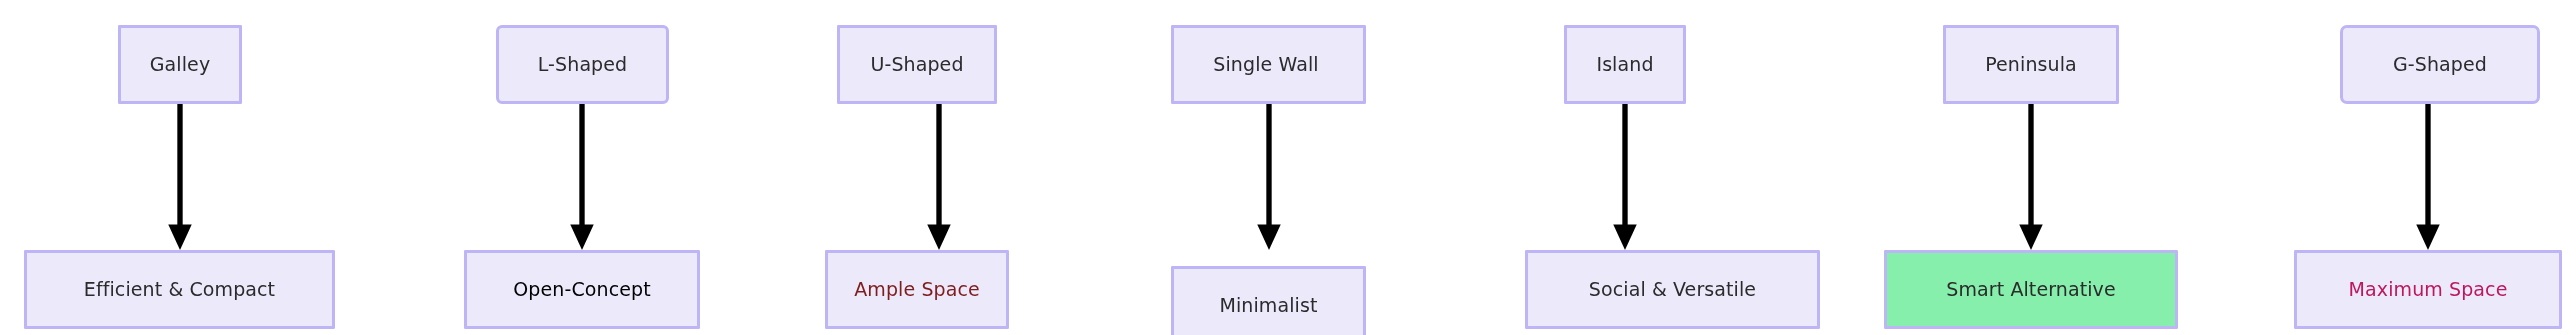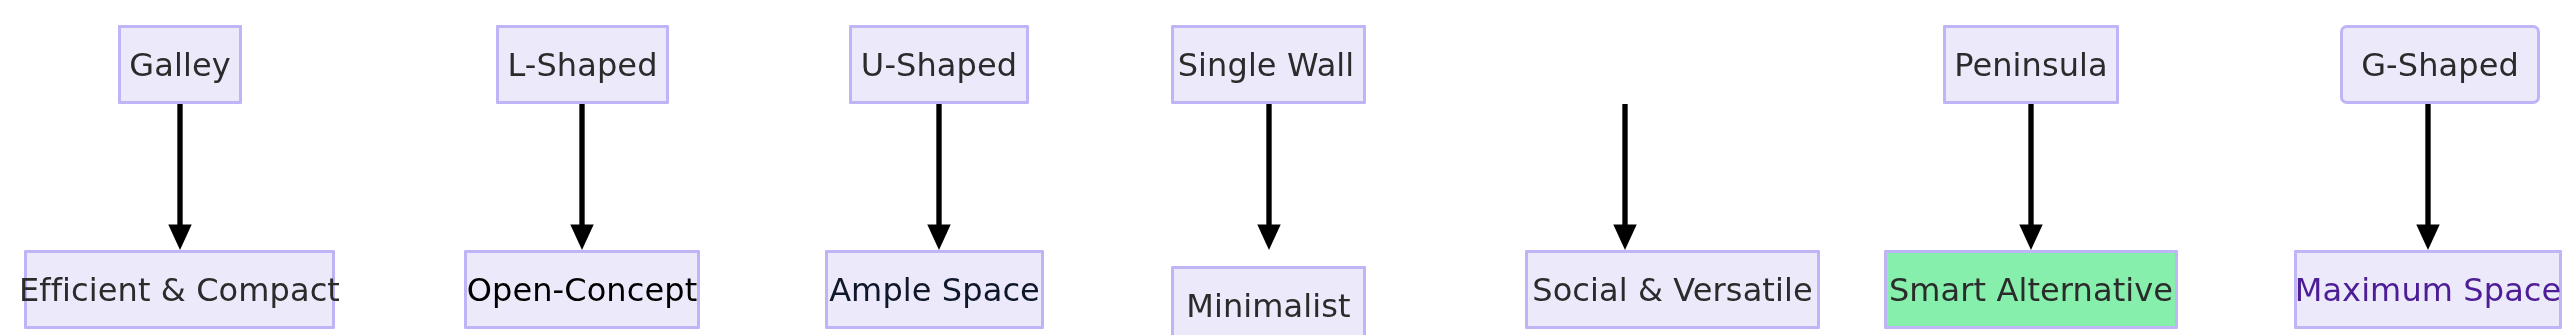--- a/index.html
+++ b/index.html
@@ -28,21 +28,21 @@
   }
   .node-box {
     box-sizing: border-box;
     background: #ECE9FB;
     border: 3.4px solid #BDB5F5;
     border-radius: 1.3px;
     display: flex;
     align-items: center;
     justify-content: center;
     color: #2B2B2B;
-    font-size: 32px;
+    font-size: 19px;
     line-height: 1;
     letter-spacing: 0.1px;
     white-space: nowrap;
     padding: 0 27px;
   }
   .node-top {
     position: absolute;
     top: 25px;
     height: 79px;
   }
@@ -75,50 +75,51 @@
       <div class="node-box node-top" style="width: 124px; left: 94px; background: rgb(236, 233, 251); border-color: rgb(189, 181, 245); color: rgb(43, 43, 43);">Galley</div>
       <div class="edge">
         <svg viewBox="0 0 40 218" xmlns="http://www.w3.org/2000/svg">
           <line x1="20" y1="0" x2="20" y2="186" stroke="#000000" stroke-width="8"></line>
           <path d="M 20 218 L 2.5 180 L 37.5 180 Z" fill="#000000"></path>
         </svg>
       </div>
       <div class="node-box node-bottom" style="width: 311px; left: 0px; background: rgb(236, 233, 251); border-color: rgb(189, 181, 245); color: rgb(43, 43, 43);">Efficient &amp; Compact</div>
     </div>
     <div class="flow-column" style="width: 236px; left: 464px;">
-      <div class="node-box node-top" style="width: 173px; left: 32px; background: rgb(236, 233, 251); border-color: rgb(189, 181, 245); color: rgb(43, 43, 43);">L-Shaped</div>
+      <div class="node-box node-top" style="width: 173px; left: 32px; background: rgb(236, 233, 251); border-color: rgb(189, 181, 245); color: rgb(43, 43, 43); border-radius: 6px;">L-Shaped</div>
       <div class="edge">
         <svg viewBox="0 0 40 218" xmlns="http://www.w3.org/2000/svg">
           <line x1="20" y1="0" x2="20" y2="186" stroke="#000000" stroke-width="8"></line>
           <path d="M 20 218 L 2.5 180 L 37.5 180 Z" fill="#000000"></path>
         </svg>
       </div>
       <div class="node-box node-bottom" style="width: 236px; left: 0px; background: rgb(236, 233, 251); border-color: rgb(189, 181, 245); color: #000000;">Open-Concept</div>
     </div>
     <div class="flow-column" style="width: 228px; left: 825px;">
-      <div class="node-box node-top" style="width: 180px; left: 24px; background: rgb(236, 233, 251); border-color: rgb(189, 181, 245); color: rgb(43, 43, 43);">U-Shaped</div>
+      <div class="node-box node-top" style="width: 160px; left: 12px; background: rgb(236, 233, 251); border-color: rgb(189, 181, 245); color: rgb(43, 43, 43);">U-Shaped</div>
       <div class="edge">
         <svg viewBox="0 0 40 218" xmlns="http://www.w3.org/2000/svg">
           <line x1="20" y1="0" x2="20" y2="186" stroke="#000000" stroke-width="8"></line>
           <path d="M 20 218 L 2.5 180 L 37.5 180 Z" fill="#000000"></path>
         </svg>
       </div>
-      <div class="node-box node-bottom" style="width: 219px; left: 0px; background: rgb(236, 233, 251); border-color: rgb(189, 181, 245); color: #0f172a; text-align: right;">Ample Space</div>
+      <div class="node-box node-bottom" style="width: 184px; left: 0px; background: rgb(236, 233, 251); border-color: rgb(189, 181, 245); color: #7f1d1d; text-align: right;">Ample Space</div>
     </div>
     <div class="flow-column" style="width: 195px; left: 1171px;">
       <div class="node-box node-top" style="width: 195px; left: 0px; background: rgb(236, 233, 251); border-color: rgb(189, 181, 245); color: rgb(43, 43, 43); padding-left: 22px;">Single Wall</div>
       <div class="edge">
         <svg viewBox="0 0 40 218" xmlns="http://www.w3.org/2000/svg">
           <line x1="20" y1="0" x2="20" y2="186" stroke="#000000" stroke-width="8"></line>
           <path d="M 20 218 L 2.5 180 L 37.5 180 Z" fill="#000000"></path>
         </svg>
       </div>
       <div class="node-box node-bottom" style="width: 195px; left: 0px; background: rgb(236, 233, 251); border-color: rgb(189, 181, 245); color: rgb(43, 43, 43); margin-top: 16px;">Minimalist</div>
     </div>
     <div class="flow-column" style="width: 295px; left: 1477px;">
+      <div class="node-box node-top" style="width: 122px; left: 87px; background: rgb(236, 233, 251); border-color: rgb(189, 181, 245); color: rgb(43, 43, 43);">Island</div>
       <div class="edge">
         <svg viewBox="0 0 40 218" xmlns="http://www.w3.org/2000/svg">
           <line x1="20" y1="0" x2="20" y2="186" stroke="#000000" stroke-width="8"></line>
           <path d="M 20 218 L 2.5 180 L 37.5 180 Z" fill="#000000"></path>
         </svg>
       </div>
       <div class="node-box node-bottom" style="width: 295px; left: 0px; background: rgb(236, 233, 251); border-color: rgb(189, 181, 245); color: rgb(43, 43, 43); margin-left: 48px;">Social &amp; Versatile</div>
     </div>
     <div class="flow-column" style="width: 294px; left: 1884px;">
       <div class="node-box node-top" style="width: 176px; left: 59px; background: rgb(236, 233, 251); border-color: rgb(189, 181, 245); color: rgb(43, 43, 43);">Peninsula</div>
@@ -131,16 +132,16 @@
       <div class="node-box node-bottom" style="width: 294px; left: 0px; background: #86efac; border-color: rgb(189, 181, 245); color: rgb(43, 43, 43);">Smart Alternative</div>
     </div>
     <div class="flow-column" style="width: 268px; left: 2294px;">
       <div class="node-box node-top" style="width: 200px; left: 46px; background: rgb(236, 233, 251); border-color: rgb(189, 181, 245); color: rgb(43, 43, 43); border-radius: 7px;">G-Shaped</div>
       <div class="edge">
         <svg viewBox="0 0 40 218" xmlns="http://www.w3.org/2000/svg">
           <line x1="20" y1="0" x2="20" y2="186" stroke="#000000" stroke-width="8"></line>
           <path d="M 20 218 L 2.5 180 L 37.5 180 Z" fill="#000000"></path>
         </svg>
       </div>
-      <div class="node-box node-bottom" style="width: 268px; left: 0px; background: rgb(236, 233, 251); border-color: rgb(189, 181, 245); color: #4c1d95;">Maximum Space</div>
+      <div class="node-box node-bottom" style="width: 268px; left: 0px; background: rgb(236, 233, 251); border-color: rgb(189, 181, 245); color: #be185d;">Maximum Space</div>
     </div>
   </div>
 
 
 </body></html>

